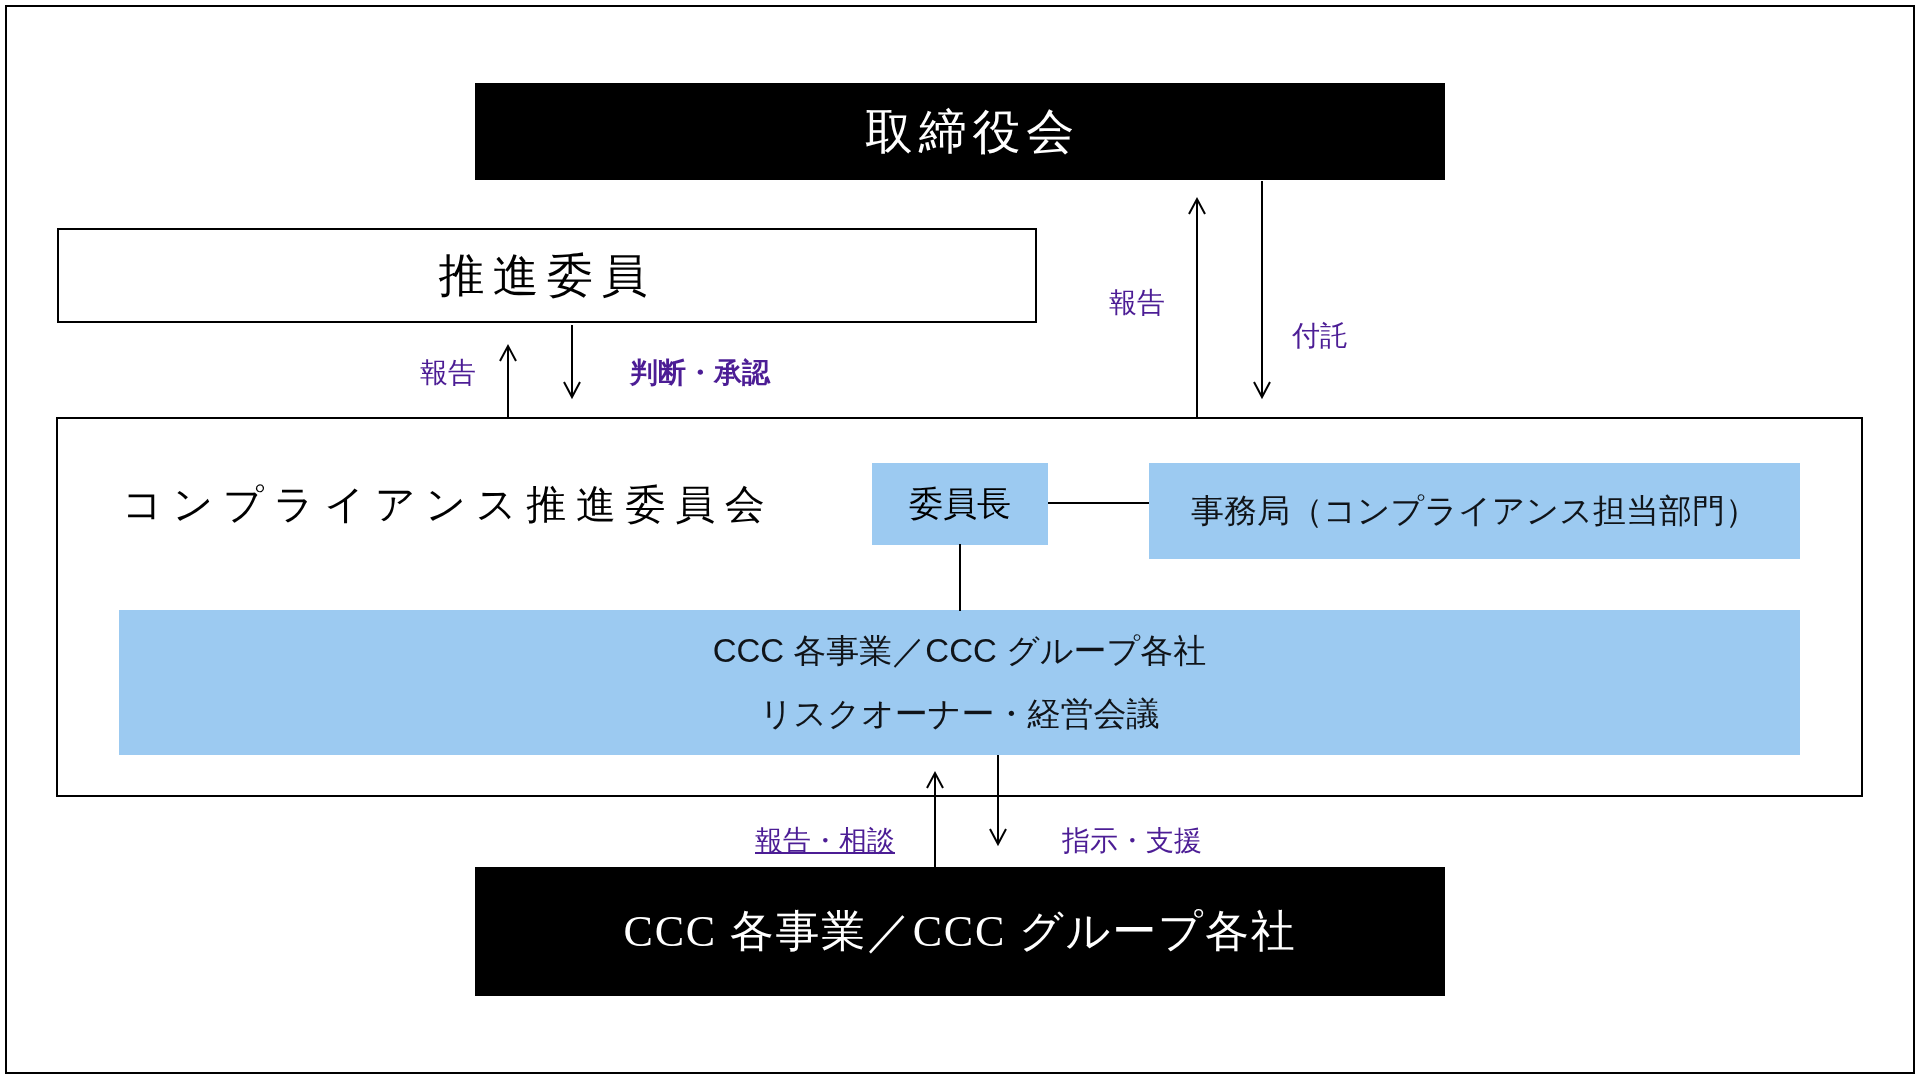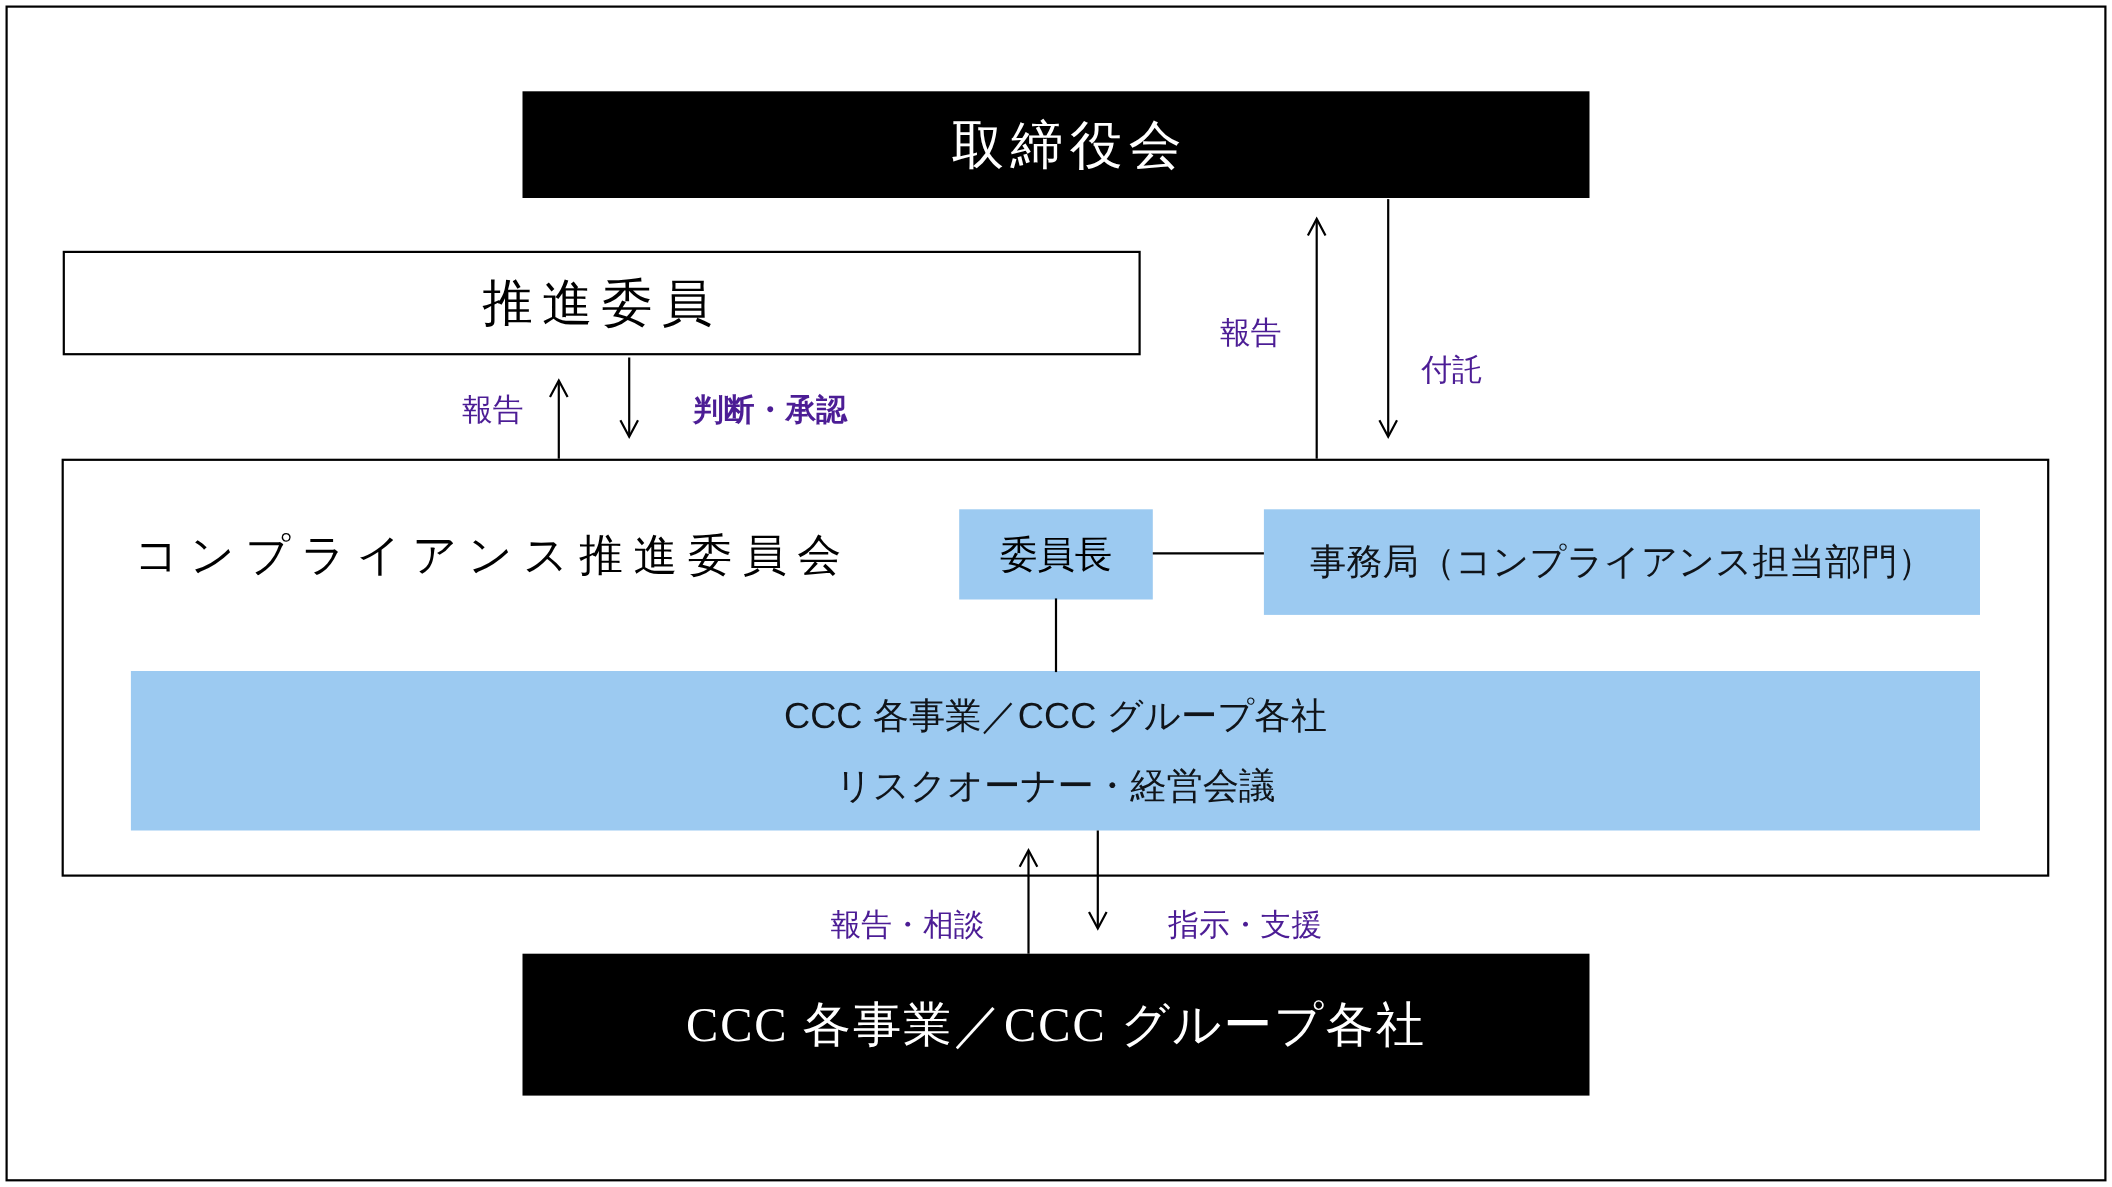--- a/index.html
+++ b/index.html
@@ -117,21 +117,21 @@
     <div>CCC 各事業／CCC グループ各社</div>
     <div>リスクオーナー・経営会議</div>
   </div>
 
   <div class="node serif group-box">CCC 各事業／CCC グループ各社</div>
 
   <div class="edge-label" style="left:448px; top:373px;">報告</div>
   <div class="edge-label" style="left:700px; top:373px;font-weight:bold;">判断・承認</div>
   <div class="edge-label" style="left:1137px; top:303px;">報告</div>
   <div class="edge-label" style="left:1320px; top:312px;margin-top:24px;">付託</div>
-  <div class="edge-label" style="left:825px; top:841px;">報告・相談</div>
+  <div class="edge-label" style="left:825px; top:841px;text-decoration:underline;">報告・相談</div>
   <div class="edge-label" style="left:1108px; top:841px;margin-left:24px;">指示・支援</div>
 
   <svg class="lines-overlay" width="1920" height="1079" viewBox="0 0 1920 1079">
 
     <g>
       <line x1="508" y1="417" x2="508" y2="347"></line>
       <polyline points="500,361 508,346 516,361"></polyline>
     </g>
 
     <g>

